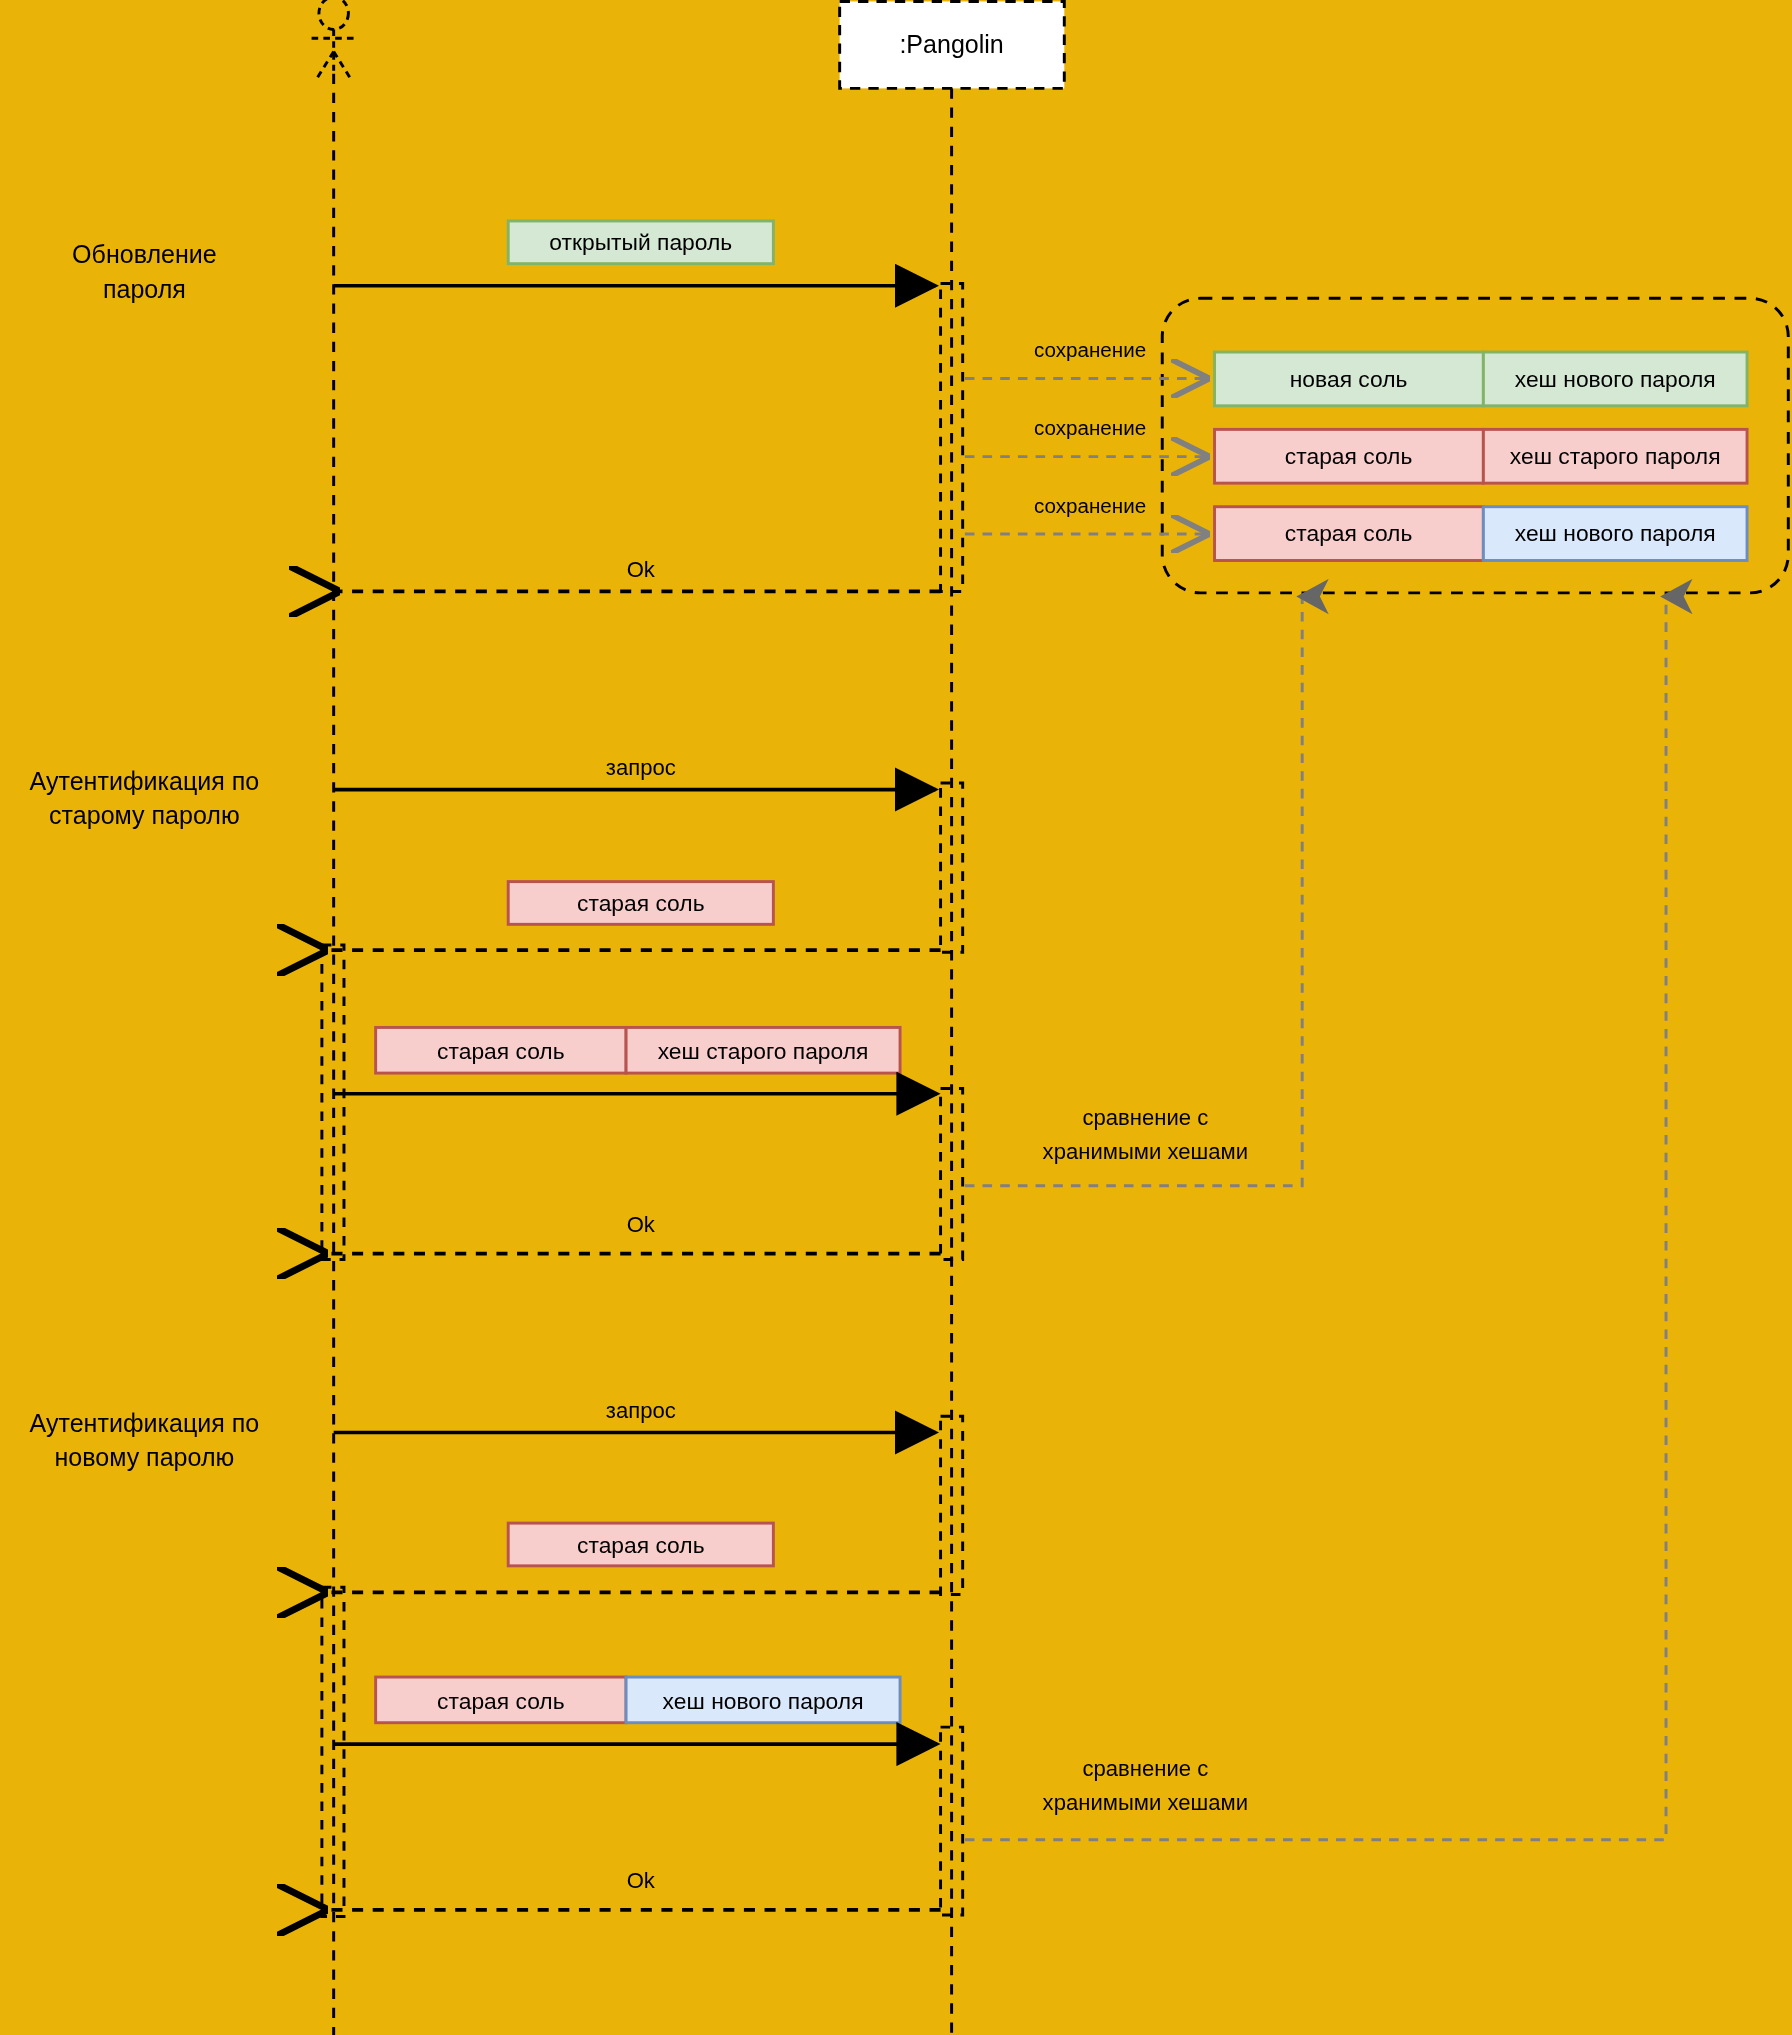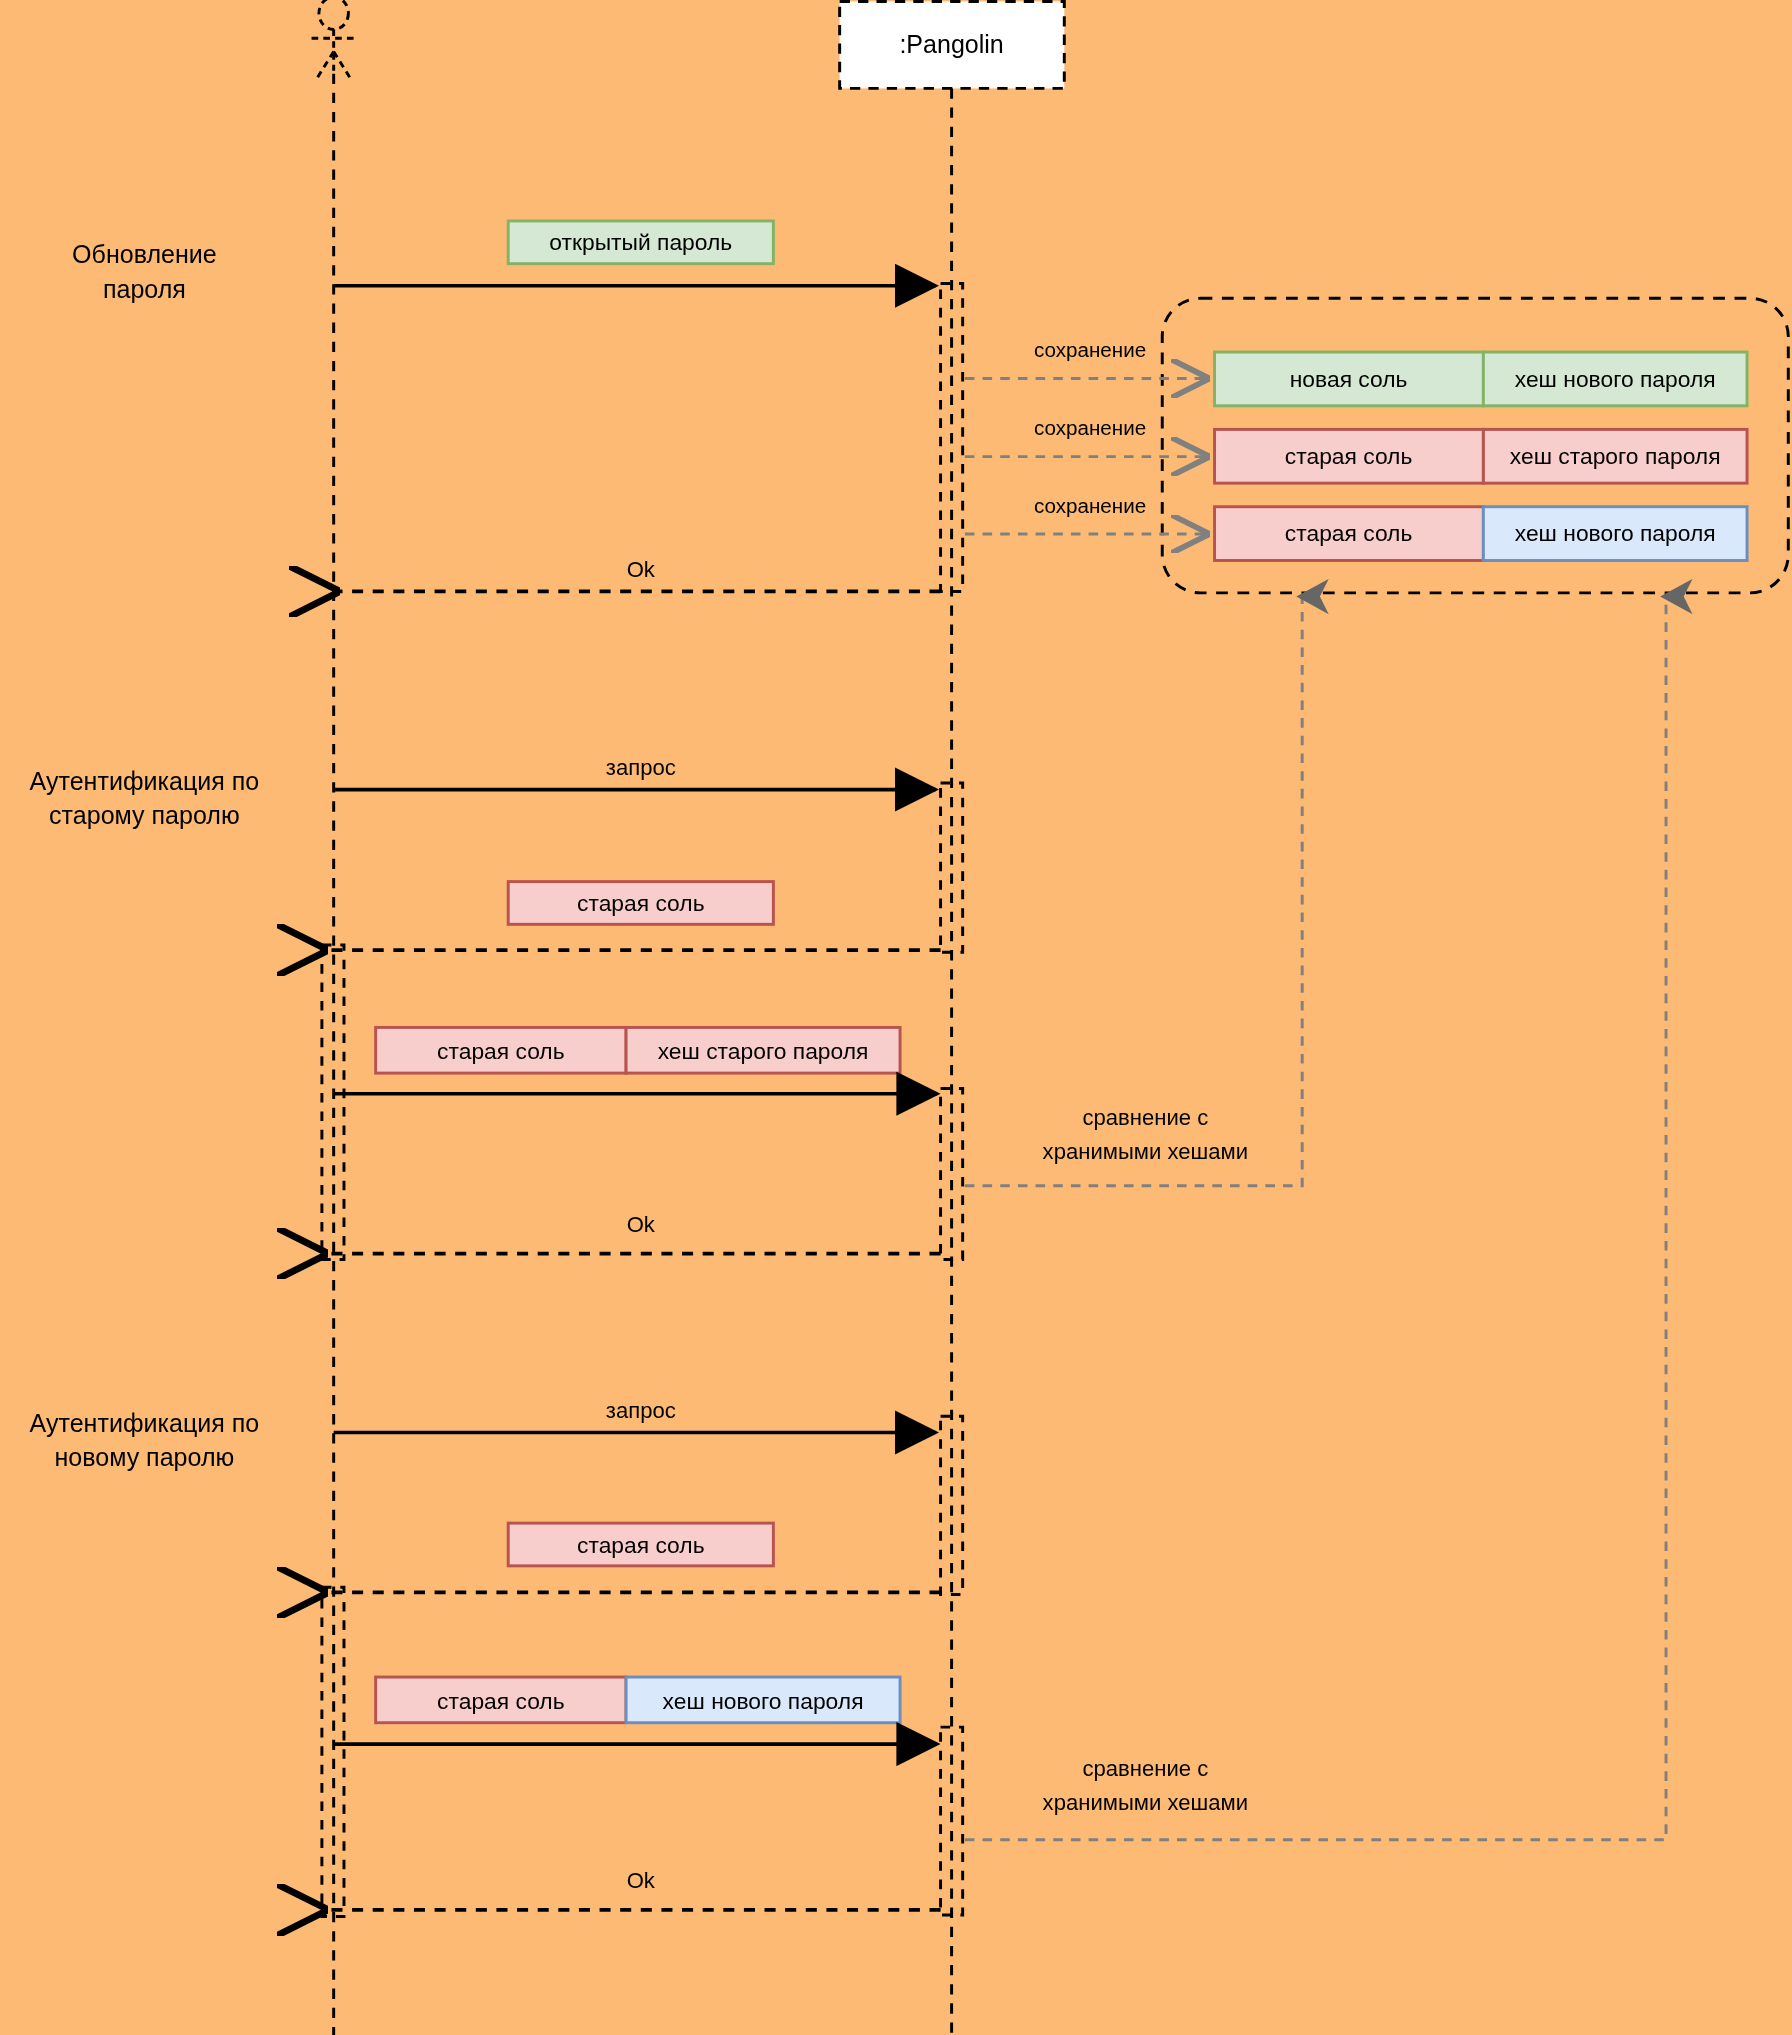--- a/index.html
+++ b/index.html
@@ -1,18 +1,18 @@
 <!DOCTYPE html>
 <html style="font-size:11.8px"><head>
 <meta charset="utf-8">
 <style>
   html,body{margin:0;padding:0;background:#ffffff;}
   body{width:1792px;height:2035px;overflow:hidden;
        font-family:"Liberation Sans","DejaVu Sans",sans-serif;}
-  #canvas{position:relative;width:1792px;height:2035px;background:#fdba74;}
+  #canvas{position:relative;width:1792px;height:2035px;background:#eab308;}
   svg{position:absolute;left:0;top:0;width:1792px;height:2035px;}
   .txt{font-family:"Liberation Sans","DejaVu Sans",sans-serif;fill:#000;}
   .lbl-section{font-size:34px;}
   .lbl-msg{font-size:30px;}
   .lbl-box{font-size:31px;}
   .lbl-life{font-size:34px;}
   .lbl-save{font-size:28px;}
   .lbl-note{font-size:30px;}
 </style>
 </head>

